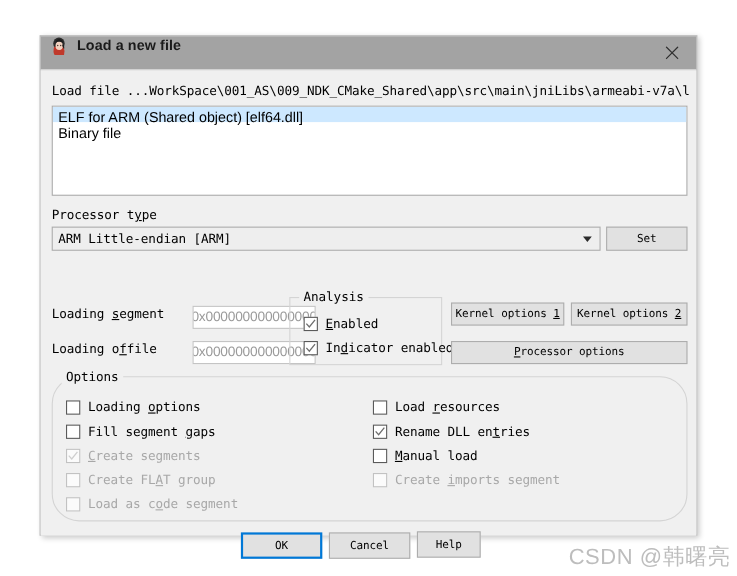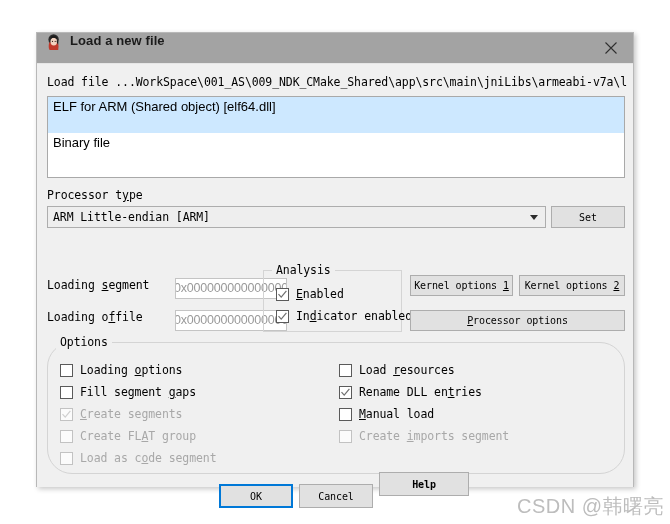--- a/index.html
+++ b/index.html
@@ -101,21 +101,21 @@
     left: 10px;
     top: 32px;
     width: 578px;
     height: 82px;
     background: #ffffff;
     border: 1px solid #a9a9a9;
     box-sizing: border-box;
     overflow: hidden;
   }
   .list-item {
-    height: 36px;
+    height: 14px;
     line-height: 19px;
     padding-left: 5px;
     font-family: "Liberation Sans", sans-serif;
     font-size: 13px;
     color: #000000;
     white-space: nowrap;
     cursor: default;
   }
   .list-item.selected {
     background: #cde8ff;
@@ -262,21 +262,21 @@
   .u { text-decoration: underline; }
 
   
   .btn-k1 { position: absolute; left: 373px; top: 211px; width: 103px; height: 21px; }
   .btn-k2 { position: absolute; left: 482px; top: 211px; width: 106px; height: 21px; }
   .btn-proc { position: absolute; left: 373px; top: 246px; width: 215px; height: 21px; }
 
   
   .btn-ok     { position: absolute; left: 182px; top: 420px; width: 74px; height: 24px; }
   .btn-cancel { position: absolute; left: 262px; top: 420px; width: 74px; height: 24px; }
-  .btn-help   { position: absolute; left: 342px; top: 408px; width: 90px; height: 24px; font-weight: bold; }
+  .btn-help   { position: absolute; left: 342px; top: 419px; width: 58px; height: 24px; }
 
   
   .watermark {
     position: absolute;
     right: 6px;
     bottom: 4px;
     font-family: "Liberation Sans", sans-serif;
     font-size: 20px;
     color: #bdbdbd;
     letter-spacing: 0.5px;

